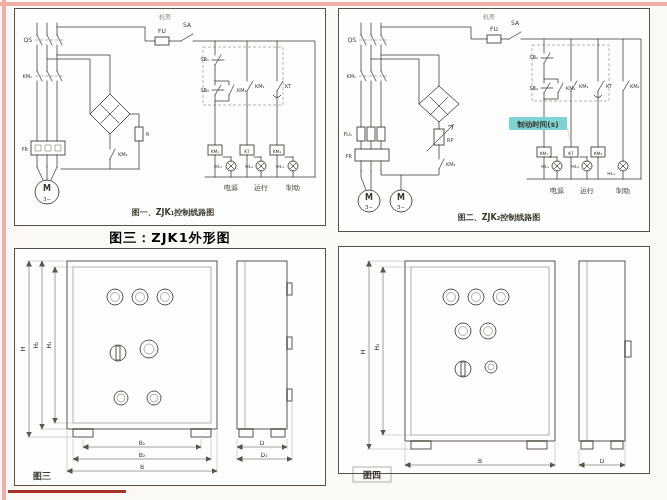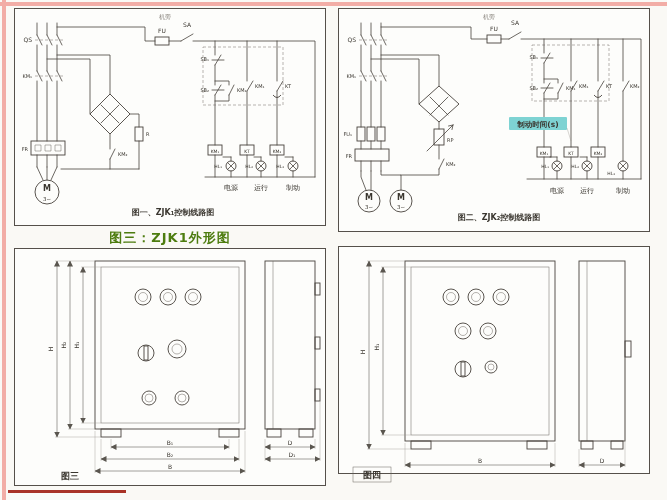--- a/index.html
+++ b/index.html
@@ -4,23 +4,23 @@
 <style>
   * { margin:0; padding:0; box-sizing:border-box; }
   body { font-family:"DejaVu Sans","Liberation Sans",sans-serif; background:#e9e8e3; }
   .page { position:relative; width:667px; height:500px; background:#faf9f5; overflow:hidden; }
   .edge-h { position:absolute; left:0; top:2px; width:667px; height:4px; background:#f2ada6; }
   .edge-v { position:absolute; left:2px; top:0; width:4px; height:500px; background:#f2ada6; }
   .redline { position:absolute; left:8px; top:490px; width:118px; height:3px; background:#a93226; }
   .panel { position:absolute; background:#fdfdfb; border:1px solid #55504a; }
   #p1 { left:14px;  top:8px;   width:312px; height:218px; }
   #p2 { left:338px; top:8px;   width:312px; height:224px; }
-  #p3 { left:14px;  top:248px; width:312px; height:238px;padding-left:28px; }
+  #p3 { left:14px;  top:248px; width:312px; height:238px; }
   #p4 { left:338px; top:246px; width:312px; height:228px; }
-  .caption { position:absolute; top:229px; height:17px; color:#4d7c0f; font-weight:bold;
+  .caption { position:absolute; top:229px; height:17px; color:#000000; font-weight:bold;
              font-size:13px; letter-spacing:1px; text-align:center; line-height:17px; }
   #cap-left  { left:14px;  width:312px; }
   #cap-right { left:338px; width:312px; }
   svg { display:block; }
   svg .w   { stroke:#47423c; stroke-width:0.8; fill:none; stroke-linecap:round; }
   svg .c   { stroke:#47423c; stroke-width:0.9; fill:none; }
   svg .c2  { stroke:#6a655e; stroke-width:0.5; fill:none; }
   svg .dash{ stroke:#8a857e; stroke-width:0.6; stroke-dasharray:3 2; fill:none; }
   svg .dim { stroke:#5a564f; stroke-width:0.55; fill:none; }
   svg .ext { stroke:#9a958d; stroke-width:0.4; fill:none; }

